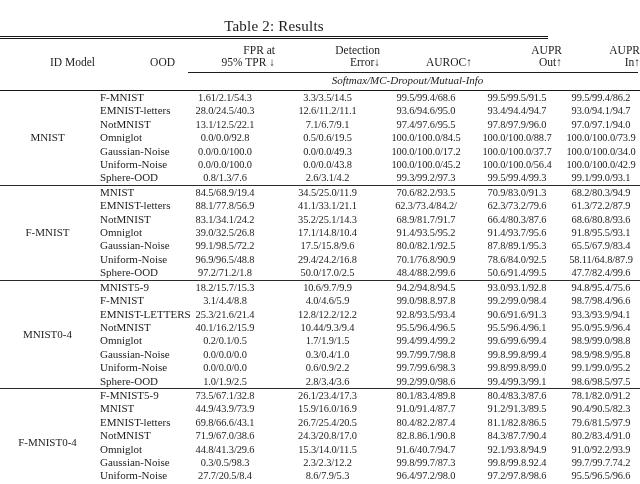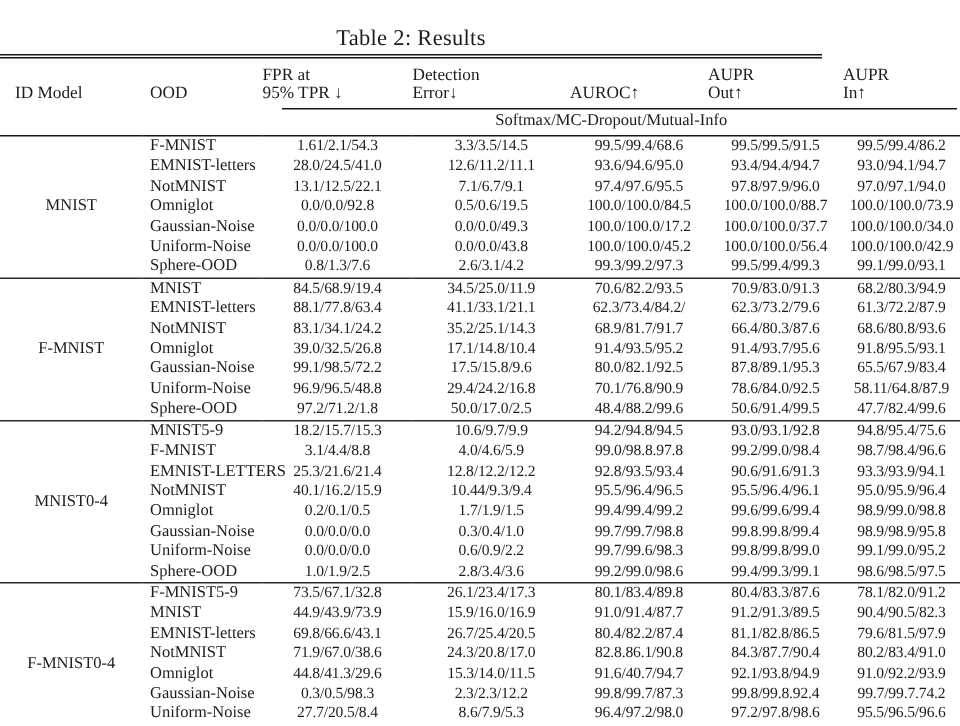--- a/index.html
+++ b/index.html
@@ -31,30 +31,30 @@
   col.c-fpr { width: 100px; }
   col.c-det { width: 105px; }
   col.c-auroc { width: 92px; }
   col.c-out { width: 90px; }
   col.c-in  { width: 78px; }
 
   th, td { font-weight: normal; padding: 0; white-space: nowrap; }
 
   
   thead th { font-size: 11.5px; line-height: 12px; vertical-align: bottom; }
-  th.h-left { text-align: left; }
+  th.h-left { text-align: right; }
   th.h-id { padding-left: 10px; padding-bottom: 3px; }
   th.h-ood { padding-left: 5px; padding-bottom: 3px; }
-  th.h-num { text-align: left; padding-top: 4px; padding-bottom: 3px; }
+  th.h-num { text-align: right; padding-top: 4px; padding-bottom: 3px; }
   .cmid-cell { height: 2px; }
   .cmidrule { border-top: 1px solid #1c1c1c; margin-left: 13px; margin-right: 2px; height: 1px; }
   tr.note-row th { border-bottom: 1.8px solid #161616; }
   .method-note {
     text-align: center; font-size: 11px; line-height: 13px;
-    padding-bottom: 3px; padding-top: 1px; vertical-align: middle;
+    padding-bottom: 3px; padding-top: 1px; vertical-align: middle; font-style: italic;
   }
 
   
   tbody td, tbody th { font-size: 11px; height: 13.4px; line-height: 13.4px; }
   th.id-cell { text-align: center; vertical-align: middle; font-size: 11px; }
   td.ood-cell { text-align: left; padding-left: 5px; }
   td.val-cell { text-align: center; font-size: 10.4px; letter-spacing: -0.1px; }
   tr.group-start td, tr.group-start th { border-top: 1px solid #2a2a2a; }
 </style>
 </head>
@@ -112,21 +112,21 @@
           <th rowspan="7" class="id-cell">MNIST</th>
           <td class="ood-cell">F-MNIST</td>
           <td class="val-cell">1.61/2.1/54.3</td>
           <td class="val-cell">3.3/3.5/14.5</td>
           <td class="val-cell">99.5/99.4/68.6</td>
           <td class="val-cell">99.5/99.5/91.5</td>
           <td class="val-cell">99.5/99.4/86.2</td>
         </tr>
         <tr>
           <td class="ood-cell">EMNIST-letters</td>
-          <td class="val-cell">28.0/24.5/41.0</td>
+          <td class="val-cell">28.0/24.5/40.3</td>
           <td class="val-cell">12.6/11.2/11.1</td>
           <td class="val-cell">93.6/94.6/95.0</td>
           <td class="val-cell">93.4/94.4/94.7</td>
           <td class="val-cell">93.0/94.1/94.7</td>
         </tr>
         <tr>
           <td class="ood-cell">NotMNIST</td>
           <td class="val-cell">13.1/12.5/22.1</td>
           <td class="val-cell">7.1/6.7/9.1</td>
           <td class="val-cell">97.4/97.6/95.5</td>
@@ -169,21 +169,21 @@
           <th rowspan="7" class="id-cell">F-MNIST</th>
           <td class="ood-cell">MNIST</td>
           <td class="val-cell">84.5/68.9/19.4</td>
           <td class="val-cell">34.5/25.0/11.9</td>
           <td class="val-cell">70.6/82.2/93.5</td>
           <td class="val-cell">70.9/83.0/91.3</td>
           <td class="val-cell">68.2/80.3/94.9</td>
         </tr>
         <tr>
           <td class="ood-cell">EMNIST-letters</td>
-          <td class="val-cell">88.1/77.8/63.4</td>
+          <td class="val-cell">88.1/77.8/56.9</td>
           <td class="val-cell">41.1/33.1/21.1</td>
           <td class="val-cell">62.3/73.4/84.2/</td>
           <td class="val-cell">62.3/73.2/79.6</td>
           <td class="val-cell">61.3/72.2/87.9</td>
         </tr>
         <tr>
           <td class="ood-cell">NotMNIST</td>
           <td class="val-cell">83.1/34.1/24.2</td>
           <td class="val-cell">35.2/25.1/14.3</td>
           <td class="val-cell">68.9/81.7/91.7</td>

